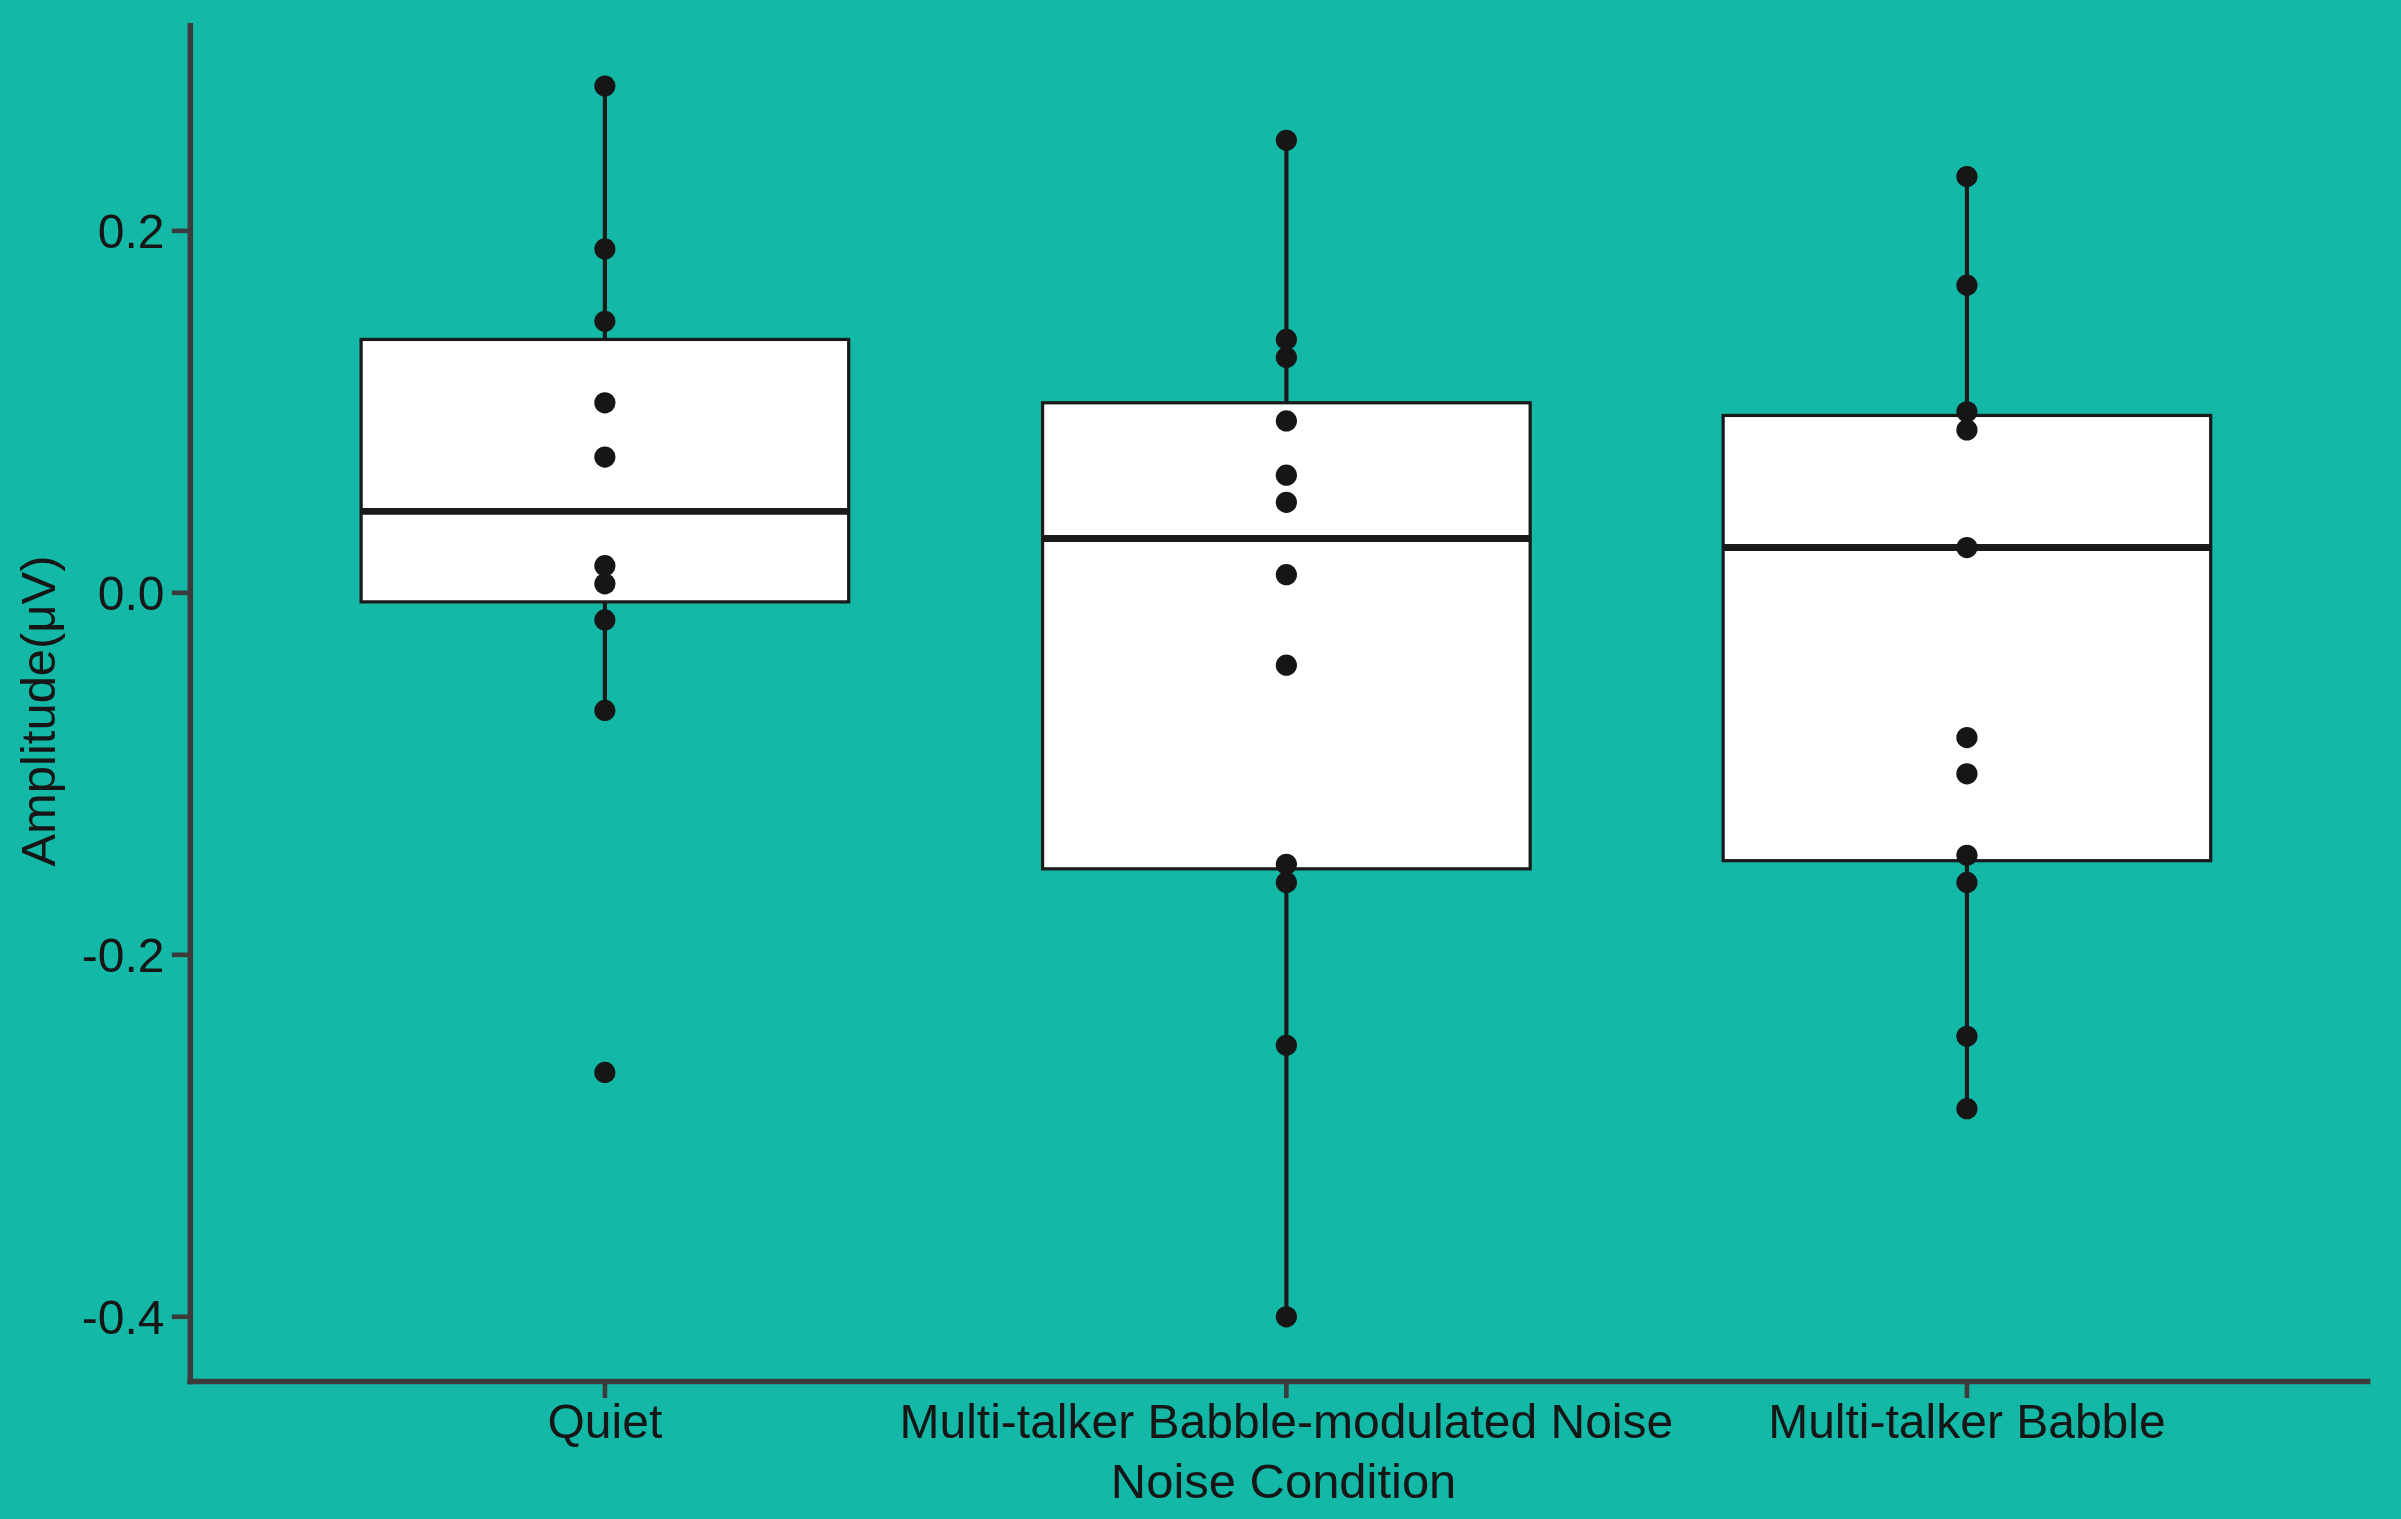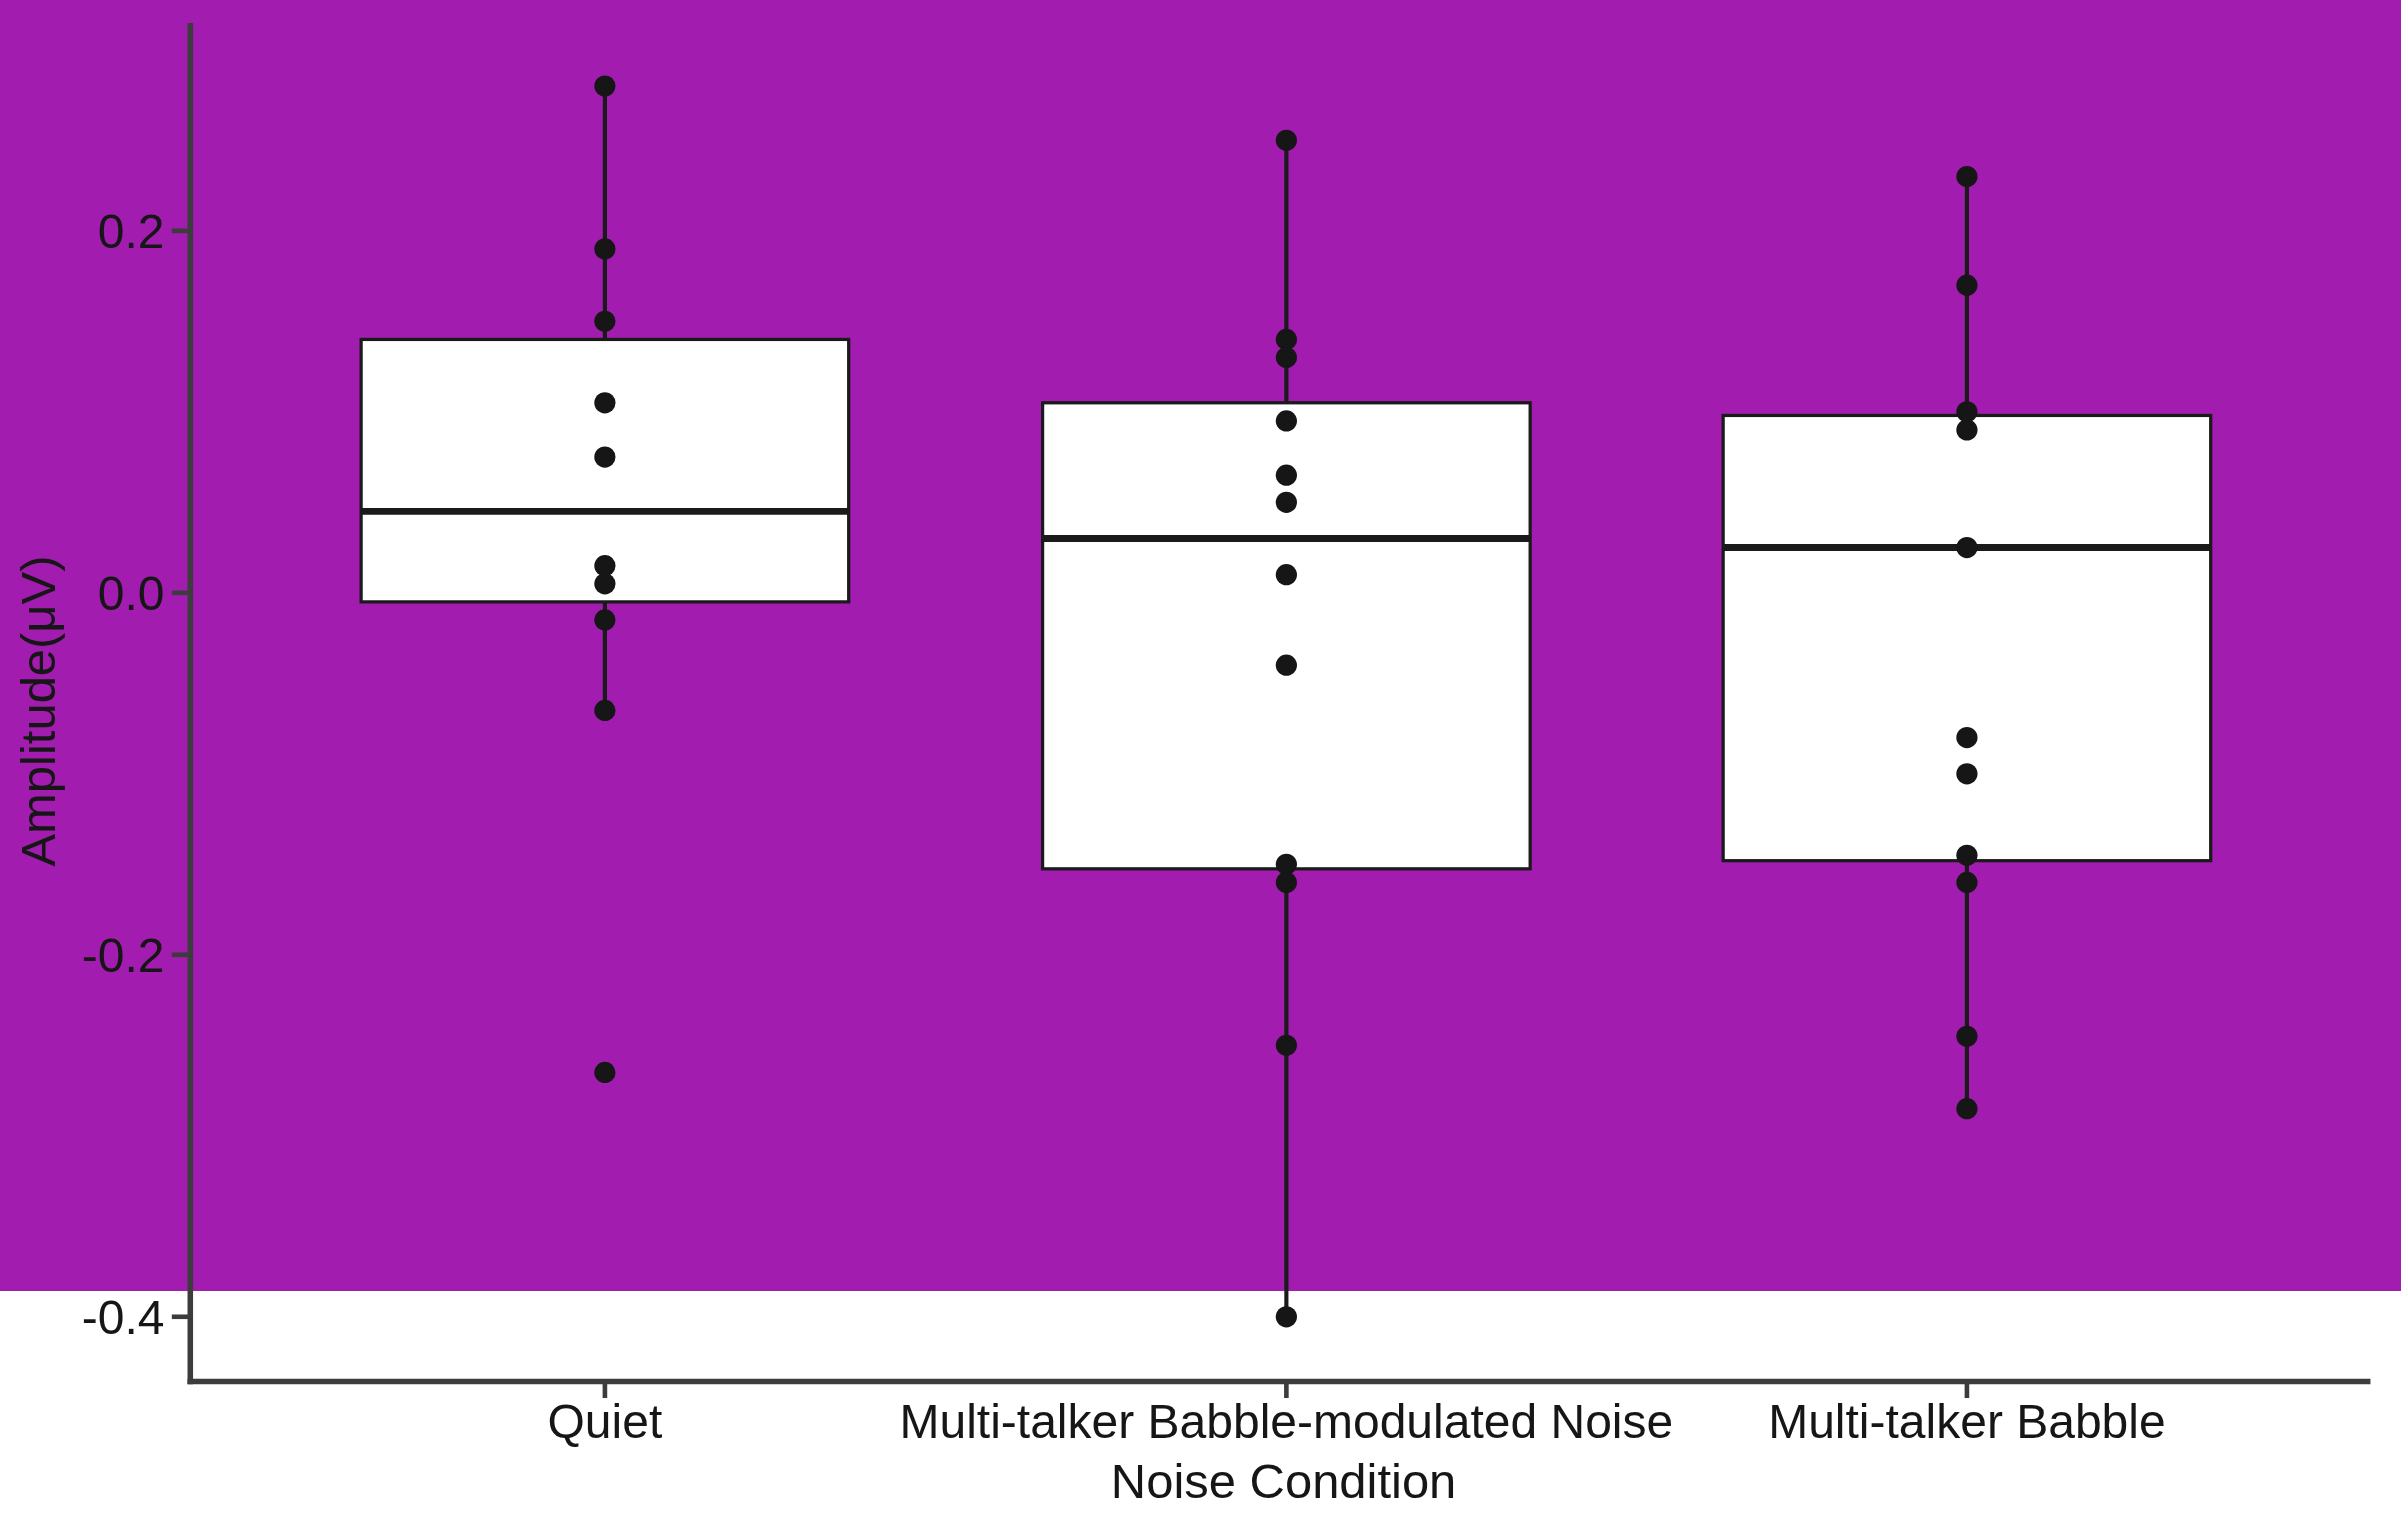--- a/index.html
+++ b/index.html
@@ -6,22 +6,22 @@
     margin:0;
     padding:0;
     background:#ffffff;
     width:2401px;
     height:1519px;
     overflow:hidden;
   }
   .chart-wrap{
     position:relative;
     width:2401px;
-    height:1291px;
-    background:#a21caf;
+    height:1519px;
+    background:#14b8a6;
     font-family:"Liberation Sans","DejaVu Sans",sans-serif;
   }
   svg{display:block;}
   .tick-label{
     font-size:52px;
     fill:#161616;
     font-family:"Liberation Sans","DejaVu Sans",sans-serif;
   }
   .cat-label{
     font-size:52px;

